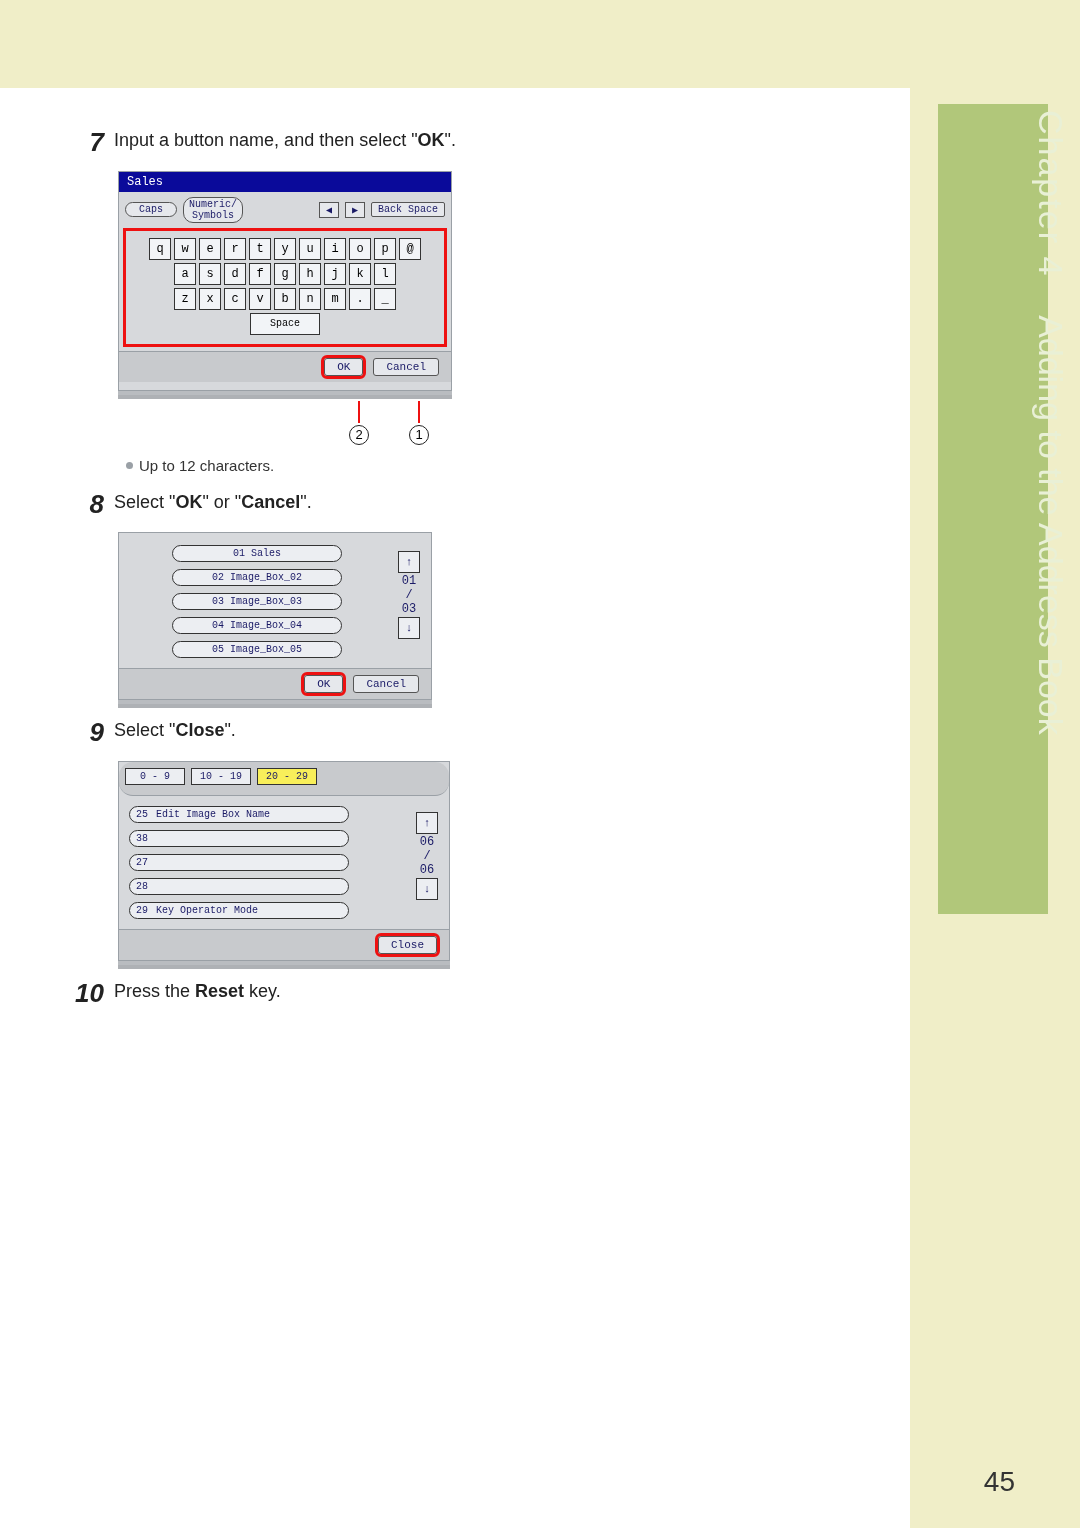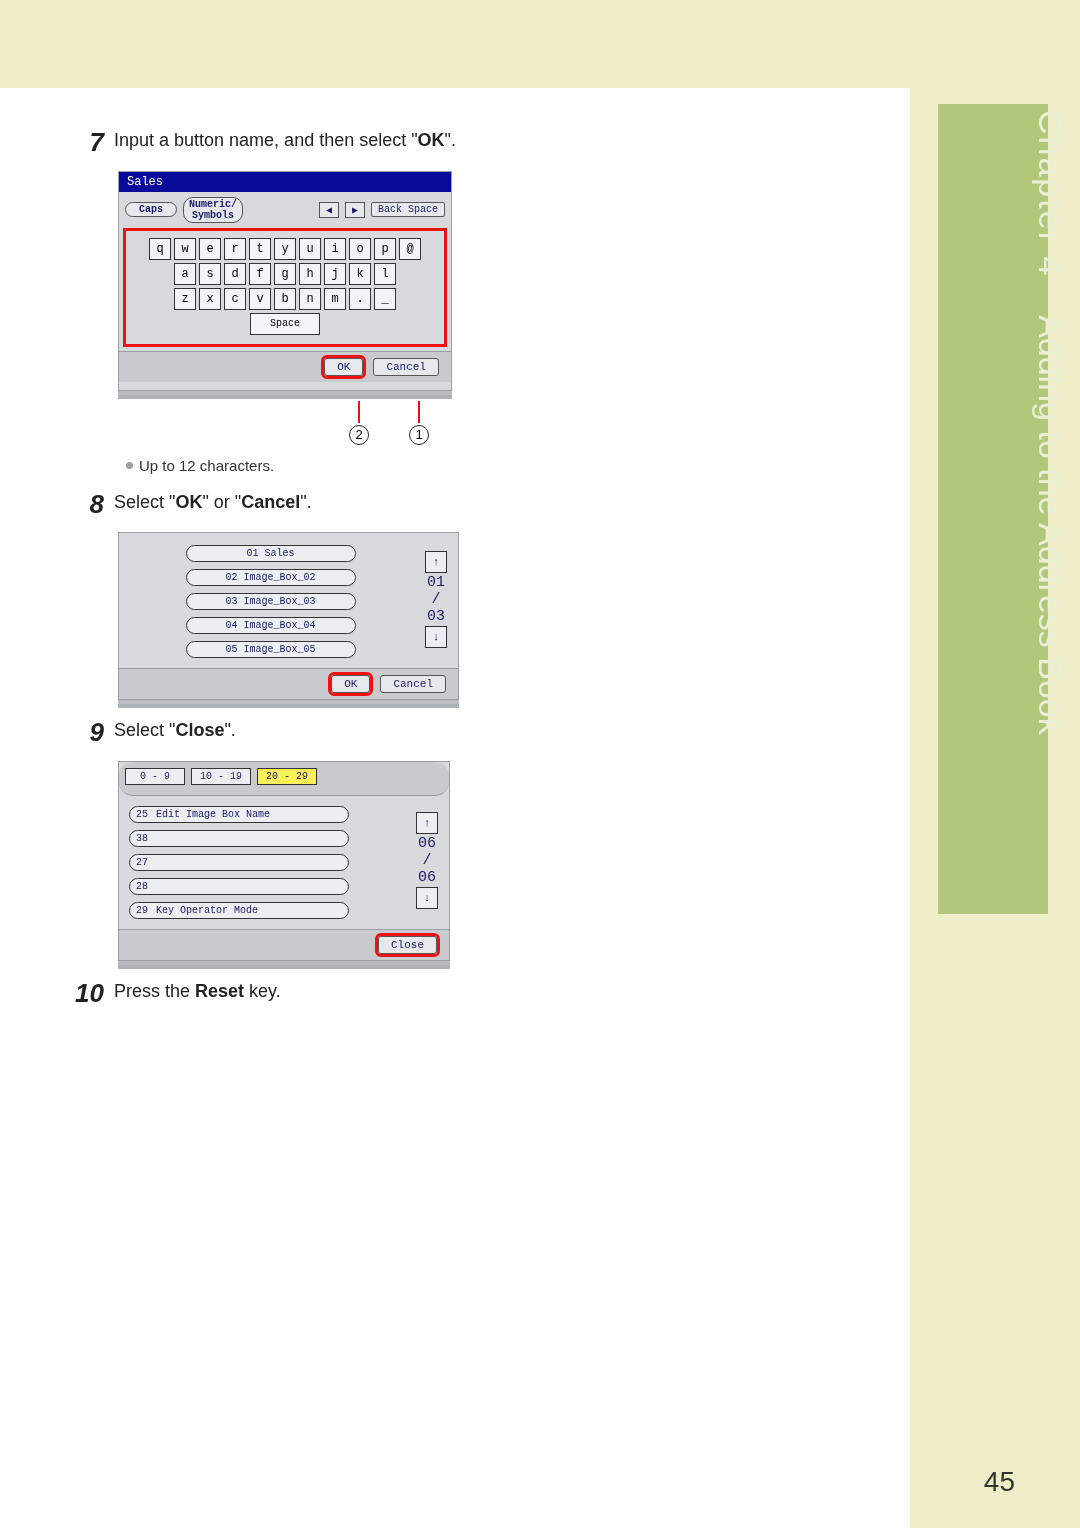--- a/index.html
+++ b/index.html
@@ -122,21 +122,20 @@
     gap: 6px;
   }
   .pill {
     border: 1px solid #555;
     border-radius: 10px;
     background: #e6e8ec;
     text-align: center;
     padding: 1px 0;
     font-size: 10px;
     line-height: 1.1;
-    font-weight: bold;
   }
   .pill.caps { width: 52px; }
   .pill.nums { width: 60px; }
   .spacer-flex { flex: 1; }
   .arrow-btn {
     width: 20px; height: 16px;
     border: 1px solid #555;
     background: #e6e8ec;
     display: flex; align-items: center; justify-content: center;
     font-size: 10px;
@@ -193,21 +192,21 @@
     width: 20px; height: 20px;
     border: 1.5px solid #222;
     border-radius: 50%;
     display: flex; align-items: center; justify-content: center;
     font-size: 13px;
     top: 24px;
     background: #fff;
   }
 
   
-  .list-screen { width: 341px; padding-bottom: 0; }
+  .list-screen { width: 314px; padding-bottom: 0; }
   .list-body { padding: 12px 10px 6px; display: flex; gap: 12px; position: relative; }
   .list-col { flex: 1; display: flex; flex-direction: column; gap: 7px; align-items: center; }
   .list-item {
     width: 170px;
     border: 1px solid #333;
     border-radius: 10px;
     background: #eceef2;
     text-align: center;
     padding: 2px 0;
     font-size: 10px;
@@ -219,21 +218,21 @@
     align-items: center;
     gap: 2px;
     padding-top: 6px;
   }
   .scroll-btn {
     width: 22px; height: 22px;
     border: 1px solid #333;
     background: #eceef2;
     display: flex; align-items: center; justify-content: center;
   }
-  .scroll-label { font-size: 15px; text-align: center; line-height: 1; }
+  .scroll-label { font-size: 12px; text-align: center; line-height: 1; }
 
   
   .tab-screen { width: 332px; padding-bottom: 0; }
   .tabs-row { display: flex; gap: 6px; padding: 6px 6px 10px; background: #c8cacd; border-bottom: 1px solid #9aa0a6; border-radius: 14px; }
   .tab {
     border: 1px solid #333;
     background: #eceef2;
     font-size: 10px;
     padding: 2px 8px;
     min-width: 60px;

